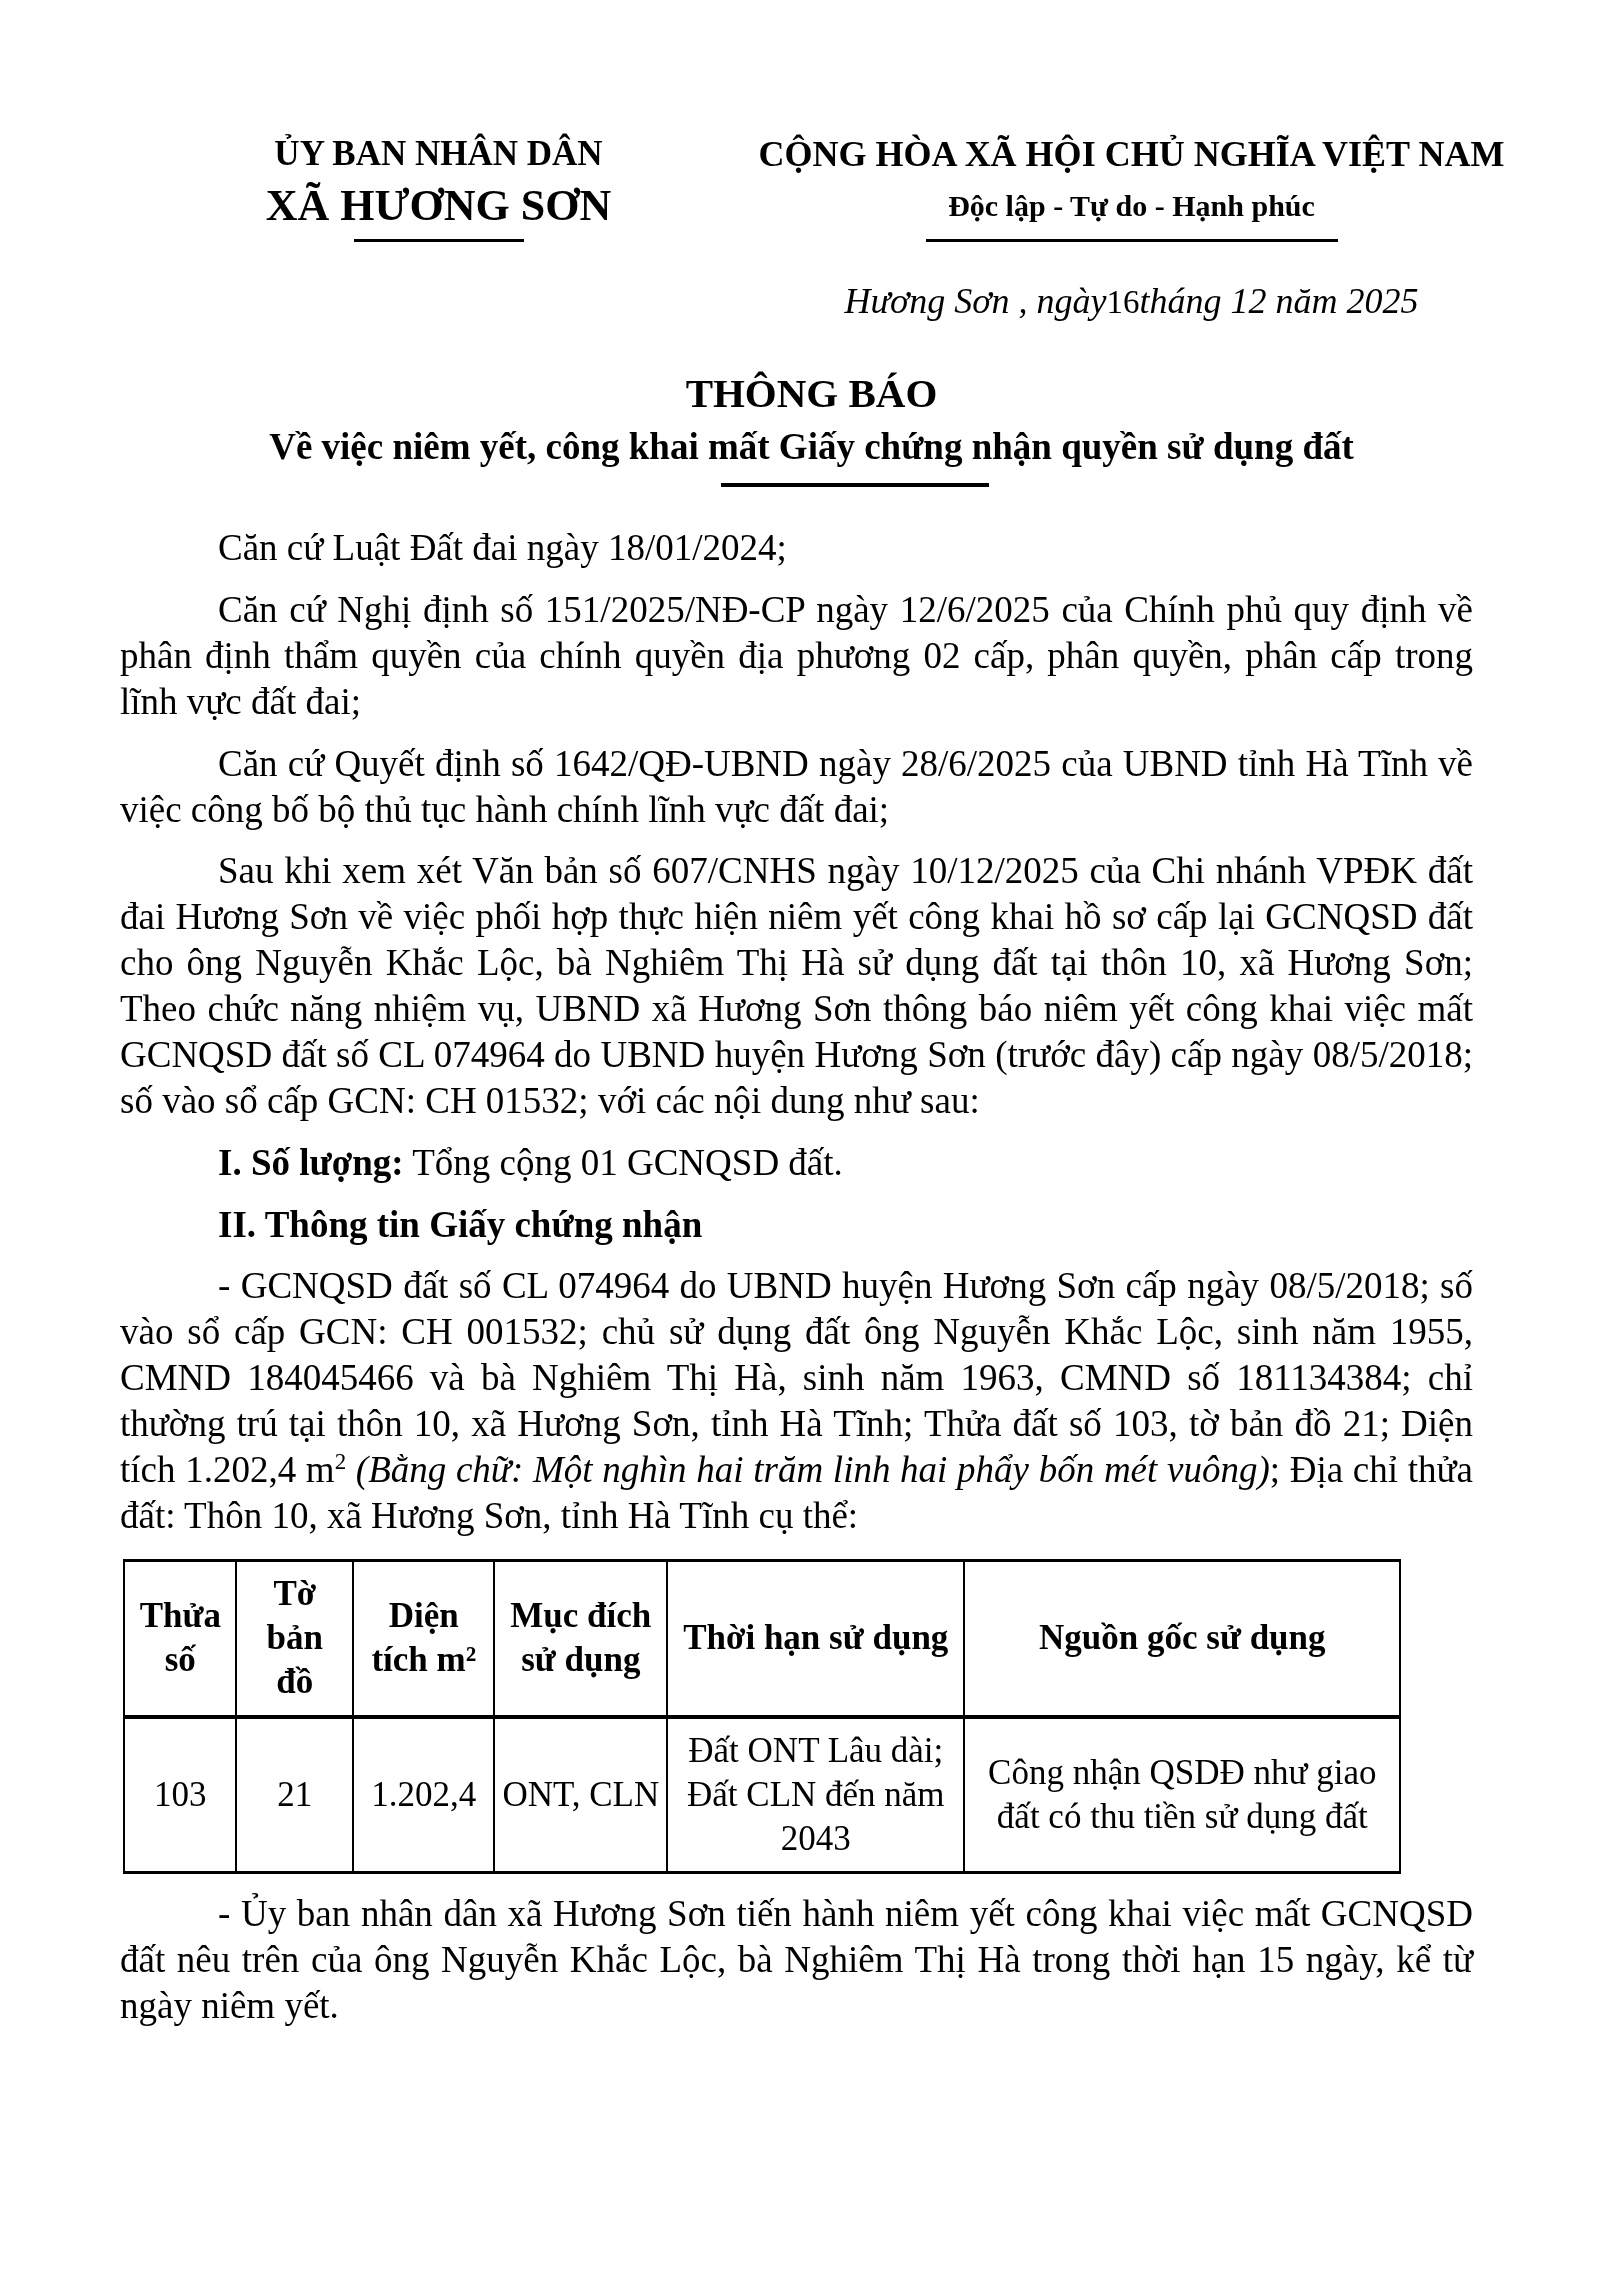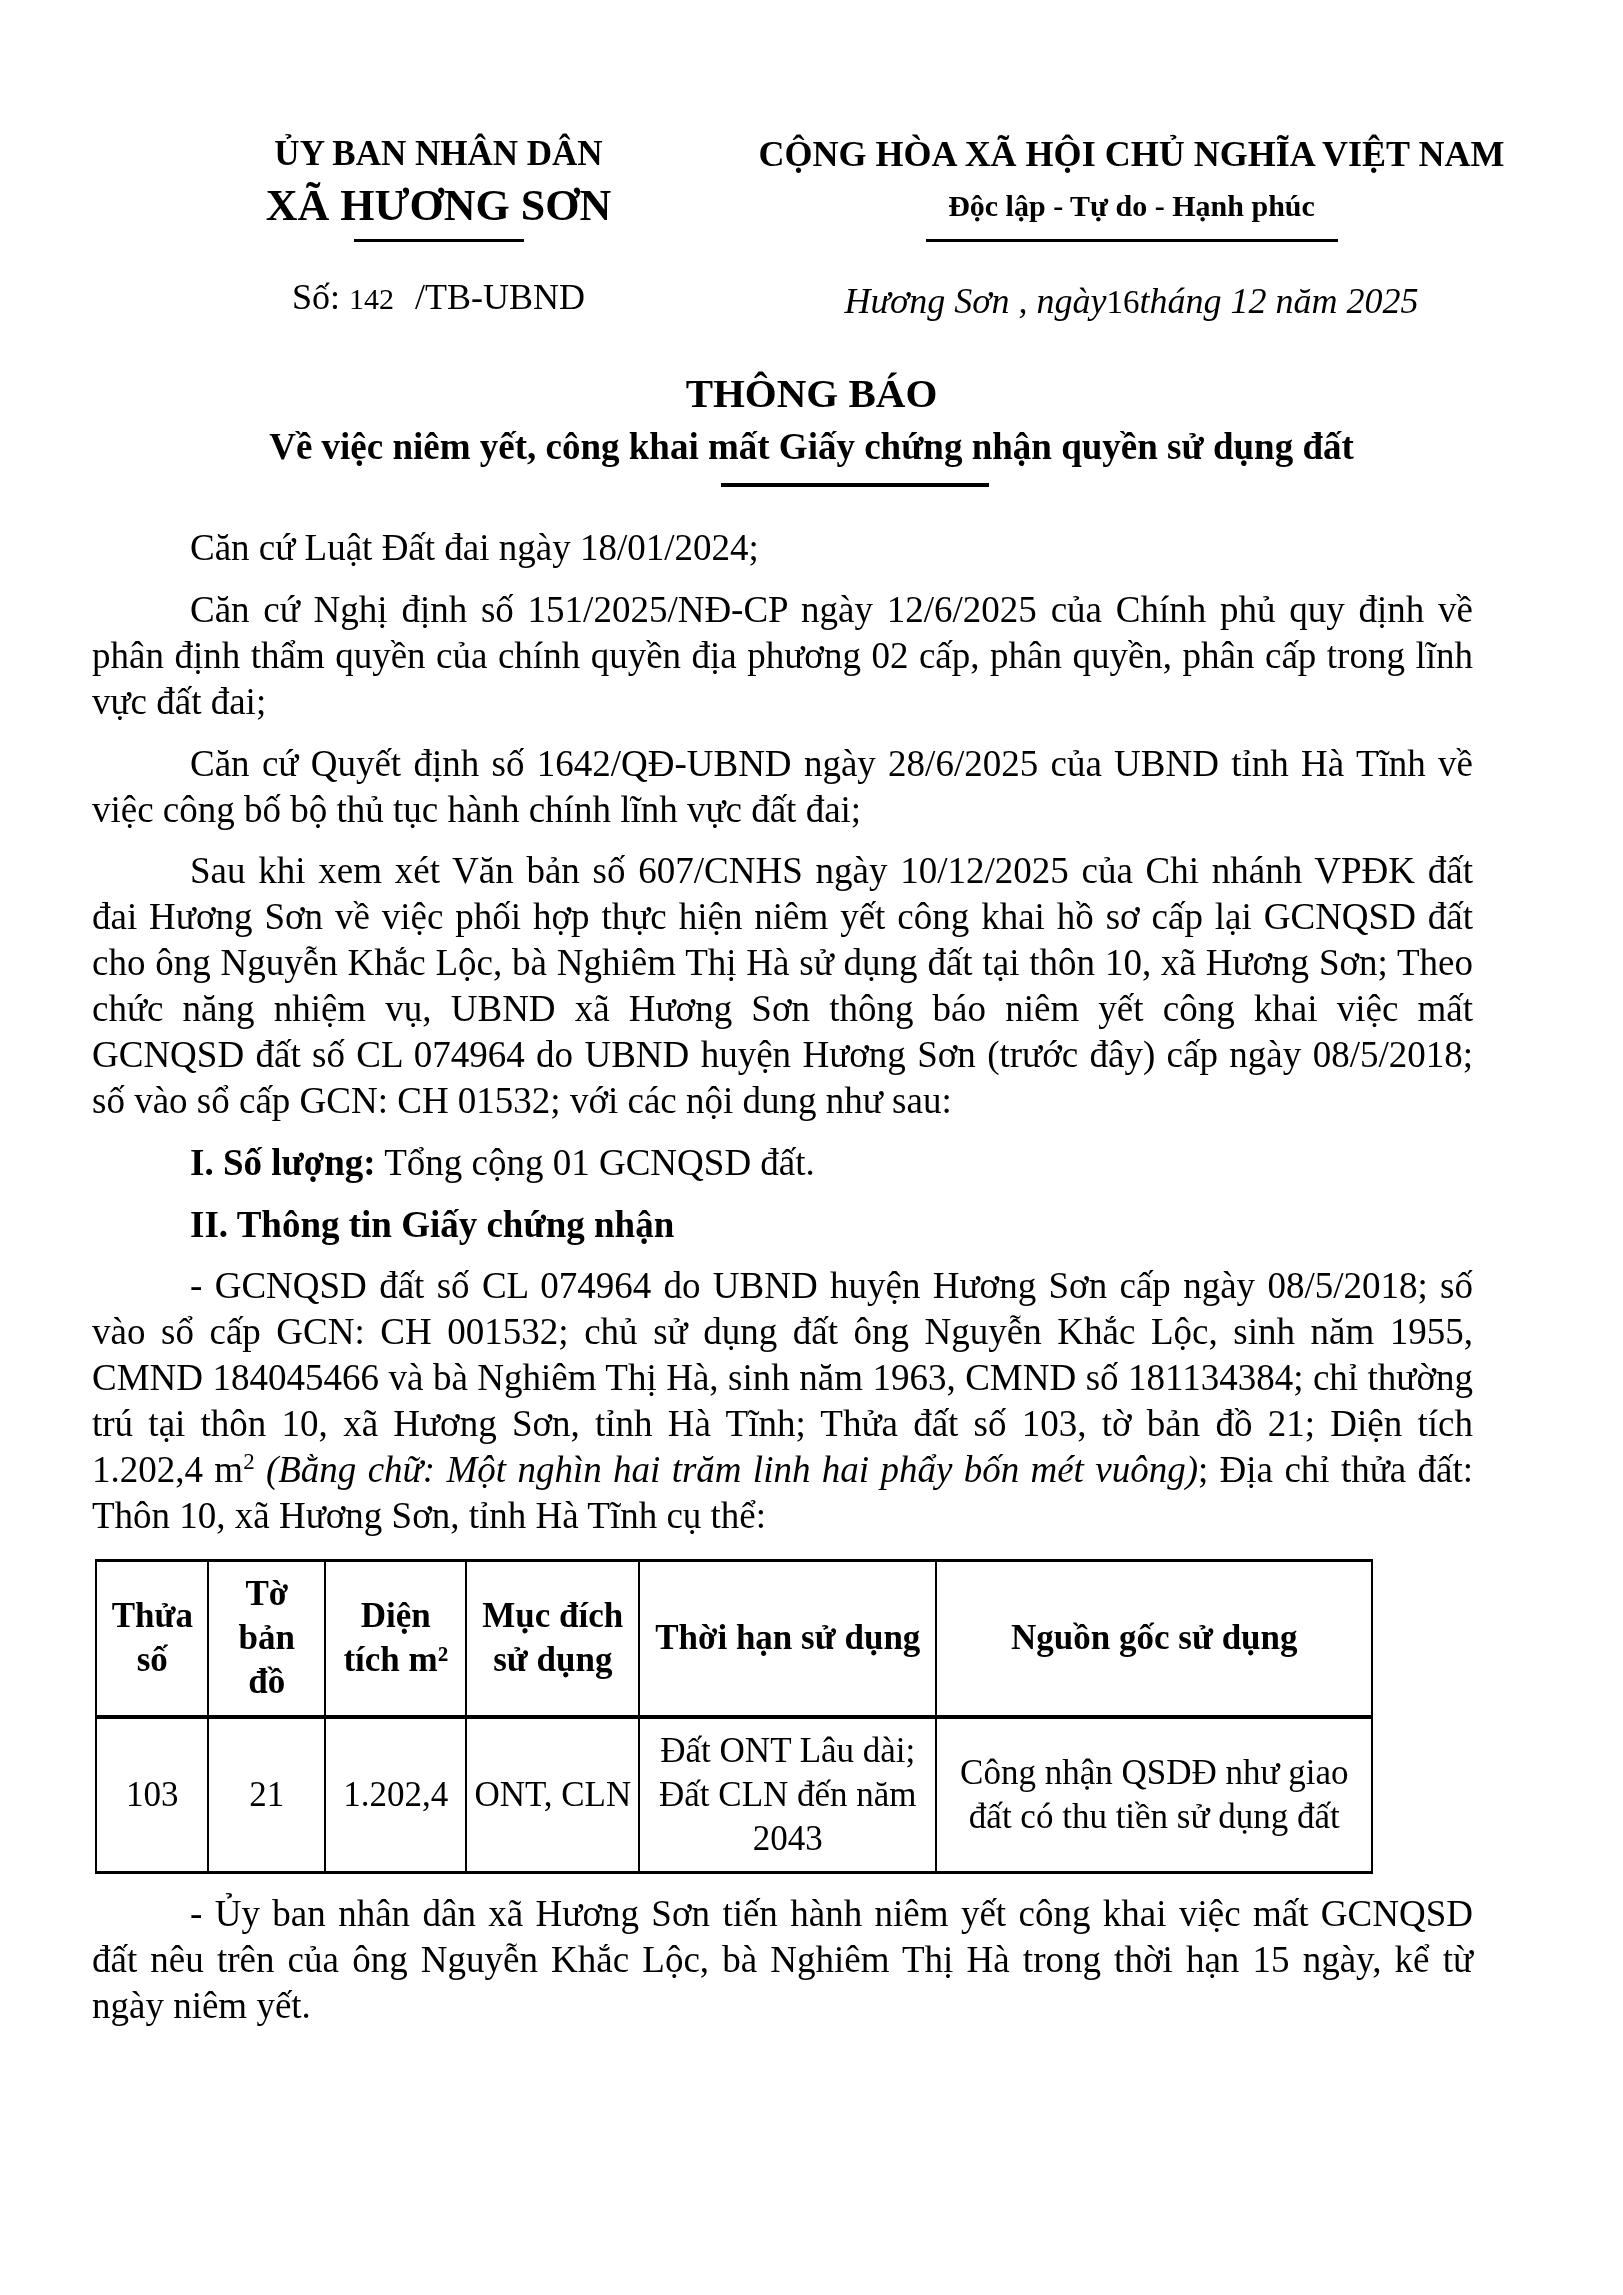--- a/index.html
+++ b/index.html
@@ -26,21 +26,21 @@
   .doc-no .filled { font-size:30px; }
   .doc-no .suffix { margin-left:11.8px; }
   .date-line { margin-top:38px; font-style:italic; font-size:36px; }
   .date-line .filled { font-style:normal; font-size:33px; }
   
   .title-block { text-align:center; margin-top:43px; }
   .doc-title { font-weight:bold; font-size:41px; line-height:56px; }
   .doc-subtitle { font-weight:bold; font-size:37px; line-height:52px; }
   .rule-title { width:268px; height:3.9px; margin:10.5px auto 0 auto; transform:translateX(43px); }
   
-  .content { margin:38px 150px 0 92px; font-size:37px; line-height:46px; }
+  .content { margin:38px 150px 0 120px; font-size:37px; line-height:46px; }
   .para { text-align:justify; text-indent:98px; margin:15.7px 0; }
   .para.single { text-align:left; }
   .bold { font-weight:bold; }
   .italic { font-style:italic; }
   sup { font-size:0.62em; line-height:0; }
   
   table.land {
     border-collapse:collapse;
     margin:19.6px 0 17px 3.3px;
     width:1276px;
@@ -62,25 +62,20 @@
 </head>
 <body>
 
 <div class="page">
 
   <div class="hdr">
     <div class="hdr-left">
       <div class="org-line1">ỦY BAN NHÂN DÂN</div>
       <div class="org-line2">XÃ HƯƠNG SƠN</div>
       <div class="rule rule-left"></div>
-      <div class="doc-no">
-        <span>Số:</span>
-        <span class="filled">142</span>
-        <span class="suffix">/TB-UBND</span>
-      </div>
     </div>
     <div class="hdr-right">
       <div class="rep-line1">CỘNG HÒA XÃ HỘI CHỦ NGHĨA VIỆT NAM</div>
       <div class="rep-line2">Độc lập - Tự do - Hạnh phúc</div>
       <div class="rule rule-right"></div>
       <div class="date-line">
         <span>Hương Sơn , ngày</span><span class="filled">16</span><span>tháng 12 năm 2025</span>
       </div>
     </div>
   </div>

